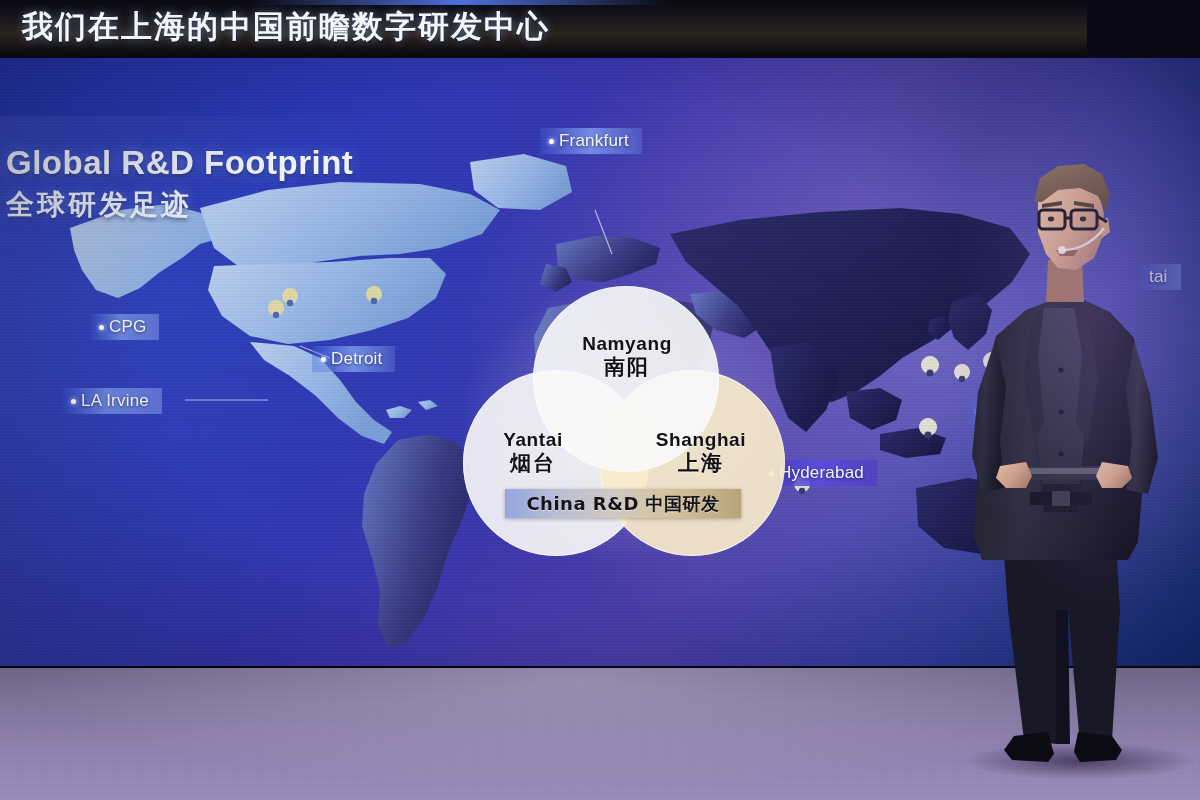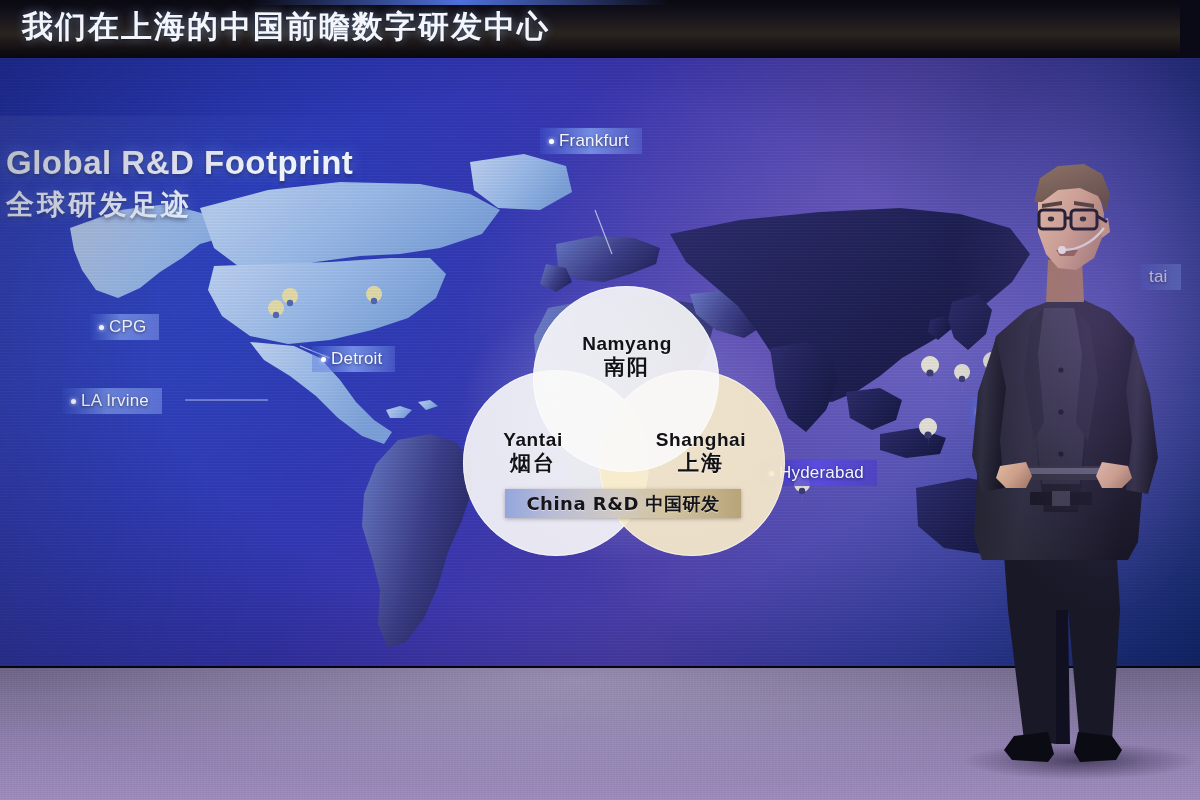--- a/index.html
+++ b/index.html
@@ -20,21 +20,21 @@
        repeating-linear-gradient(0deg, rgba(255,255,255,.055) 0 1px, rgba(0,0,0,.05) 1px 2px),
        repeating-linear-gradient(90deg, rgba(255,255,255,.05) 0 1px, rgba(0,0,0,.045) 1px 3px);}
   .floor-edge{position:absolute;left:0;top:666px;width:1200px;height:6px;
      background:linear-gradient(180deg,#05030a,#140f22);}
 
   
   .wall{position:absolute;left:0;top:0;width:1200px;height:668px;overflow:hidden;
         background:#0a0a16;}
 
   
-  .banner{position:absolute;left:0;top:0;width:1180px;height:60px;overflow:hidden;
+  .banner{position:absolute;left:0;top:0;width:1087px;height:60px;overflow:hidden;
      background:linear-gradient(180deg,#090912 0%,#16131b 26%,#2a241f 56%,#100d12 86%,#060510 100%);text-decoration:underline;}
   .banner-text{position:absolute;left:22px;top:6px;
      font-size:31px;font-weight:700;color:#f4f6fb;letter-spacing:2px;white-space:nowrap;
      text-shadow:0 0 9px rgba(150,190,255,.5),0 1px 2px rgba(0,0,0,.9);
      font-family:"DejaVu Sans","Liberation Sans",sans-serif;}
   .banner-glint{position:absolute;left:250px;top:0;width:420px;height:5px;
      background:linear-gradient(90deg,rgba(0,0,0,0),rgba(90,130,255,.85),rgba(0,0,0,0));}
 
   
   .slide{position:absolute;left:0;top:58px;width:1200px;height:610px;overflow:hidden;

